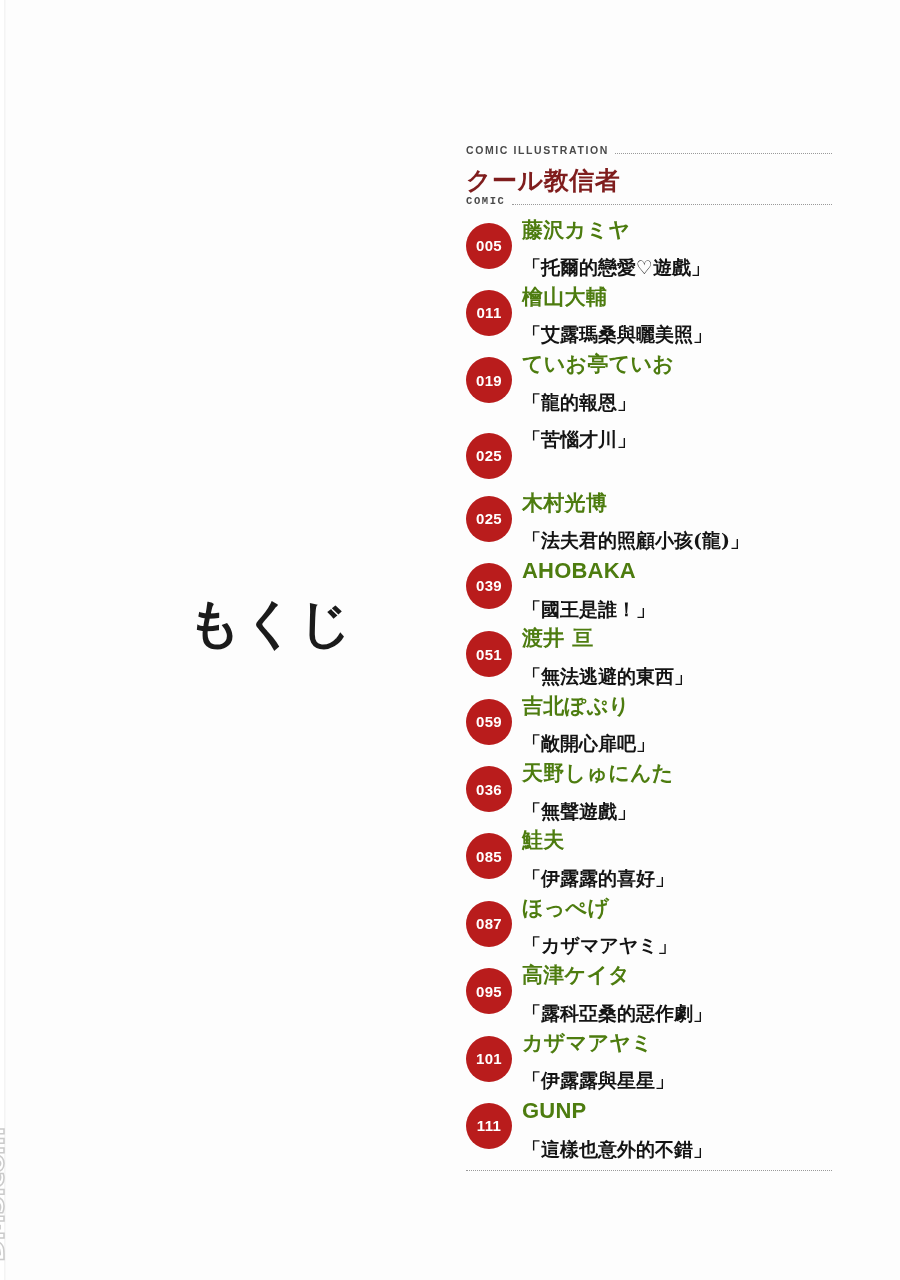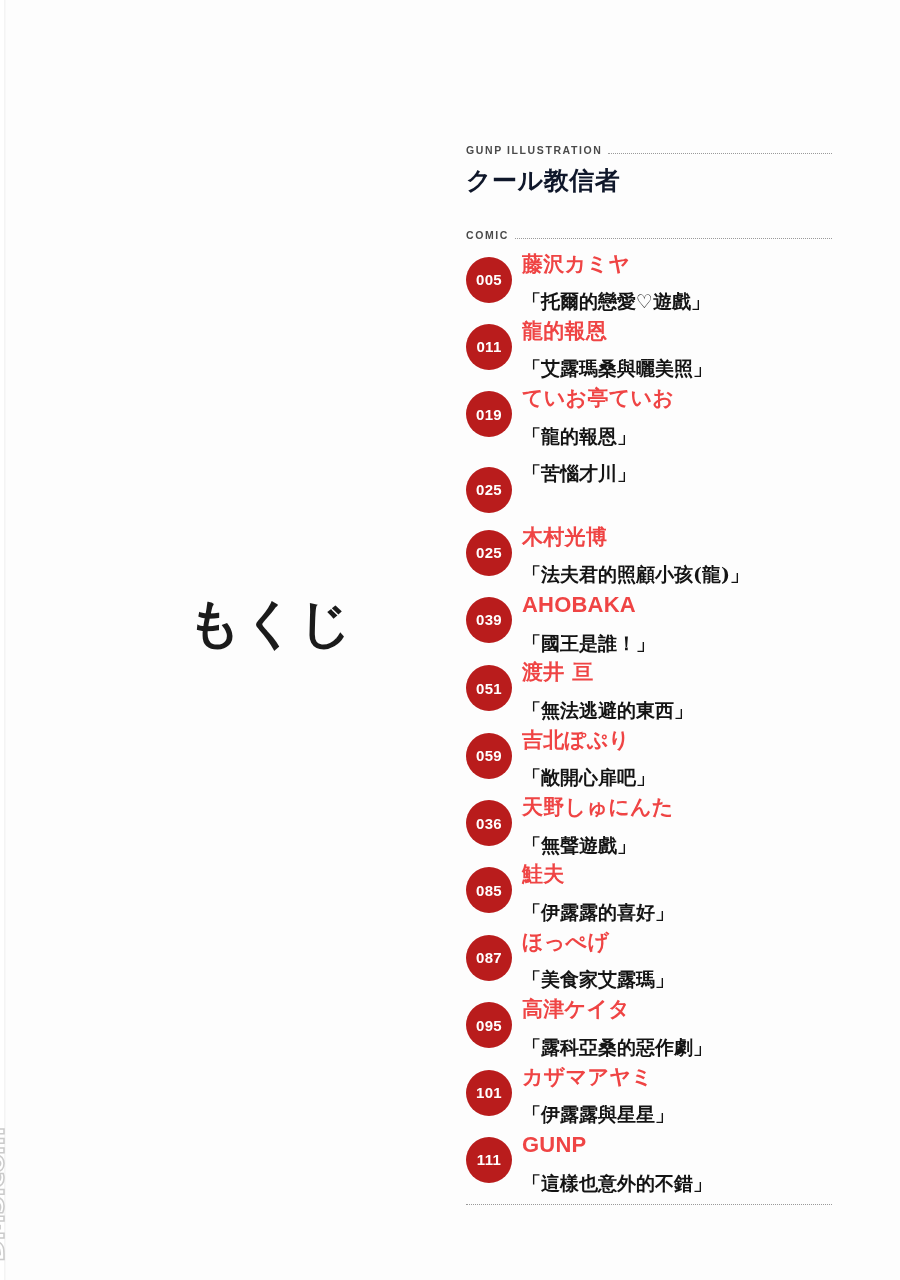--- a/index.html
+++ b/index.html
@@ -79,28 +79,28 @@
     height: 6px;
     border-bottom: 1.5px dotted #9a9a9a;
     transform: translateY(-2px);
   }
 
   
   #cover-name {
     margin-top: 11px;
     font-size: 25px;
     font-weight: 700;
-    color: #0f172a;
+    color: #7f1d1d;
     letter-spacing: 0.5px;
     line-height: 1.1;
     white-space: nowrap;
   }
 
   #comic-label {
-    margin-top: 34px;
+    font-family: Liberation Mono, monospace;
   }
 
   
   #entries {
     margin-top: 12px;
   }
 
   .entry {
     position: relative;
     min-height: 56px;
@@ -123,21 +123,21 @@
     letter-spacing: 0.3px;
     display: flex;
     align-items: center;
     justify-content: center;
     box-sizing: border-box;
   }
 
   .author {
     font-size: 21px;
     font-weight: 700;
-    color: #ef4444;
+    color: #4d7c0f;
     line-height: 1.12;
     letter-spacing: 0.3px;
     white-space: nowrap;
   }
   .author.latin {
     font-family: "Liberation Sans", "DejaVu Sans", sans-serif;
     font-size: 22px;
     letter-spacing: 0.2px;
   }
 
@@ -182,40 +182,40 @@
 <div id="page">
 
   <div id="left-edge"></div>
   <div id="left-edge-2"></div>
 
   <div id="mokuji">もくじ</div>
 
   <div id="toc">
 
     <div class="section-label">
-      <span>GUNP ILLUSTRATION</span>
+      <span>COMIC ILLUSTRATION</span>
       <span class="rule"></span>
     </div>
 
     <div id="cover-name">クール教信者</div>
 
     <div class="section-label" id="comic-label">
       <span>COMIC</span>
       <span class="rule"></span>
     </div>
 
     <div id="entries">
         <div class="entry">
           <div class="badge">005</div>
           <div class="author">藤沢カミヤ</div>
           <div class="work">「托爾的戀愛♡遊戲」</div>
         </div>
         <div class="entry">
           <div class="badge">011</div>
-          <div class="author">龍的報恩</div>
+          <div class="author">檜山大輔</div>
           <div class="work">「艾露瑪桑與曬美照」</div>
         </div>
         <div class="entry">
           <div class="badge">019</div>
           <div class="author">ていお亭ていお</div>
           <div class="work">「龍的報恩」</div>
         </div>
         <div class="entry">
           <div class="badge">025</div>
           <div class="work">「苦惱才川」</div>
@@ -246,21 +246,21 @@
           <div class="work">「無聲遊戲」</div>
         </div>
         <div class="entry">
           <div class="badge">085</div>
           <div class="author">鮭夫</div>
           <div class="work">「伊露露的喜好」</div>
         </div>
         <div class="entry">
           <div class="badge">087</div>
           <div class="author">ほっぺげ</div>
-          <div class="work">「美食家艾露瑪」</div>
+          <div class="work">「カザマアヤミ」</div>
         </div>
         <div class="entry">
           <div class="badge">095</div>
           <div class="author">高津ケイタ</div>
           <div class="work">「露科亞桑的惡作劇」</div>
         </div>
         <div class="entry">
           <div class="badge">101</div>
           <div class="author">カザマアヤミ</div>
           <div class="work">「伊露露與星星」</div>

